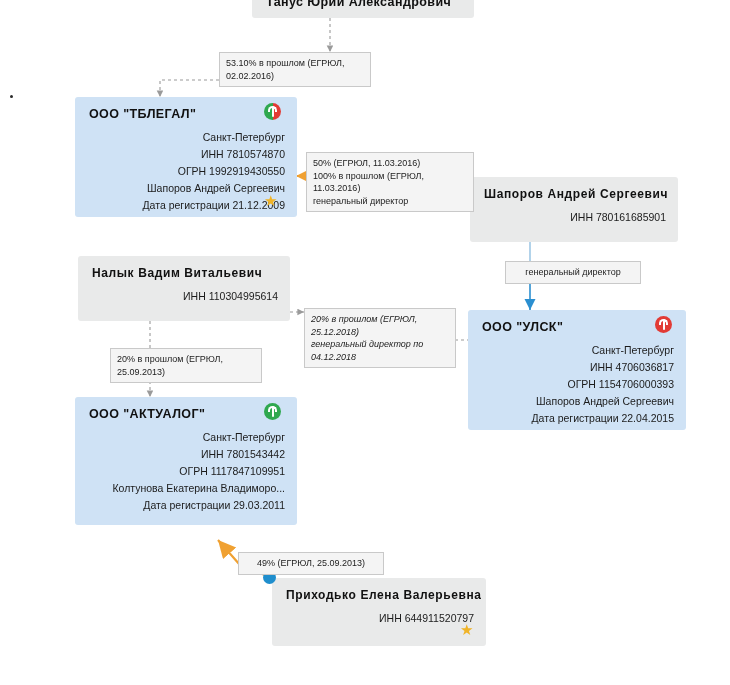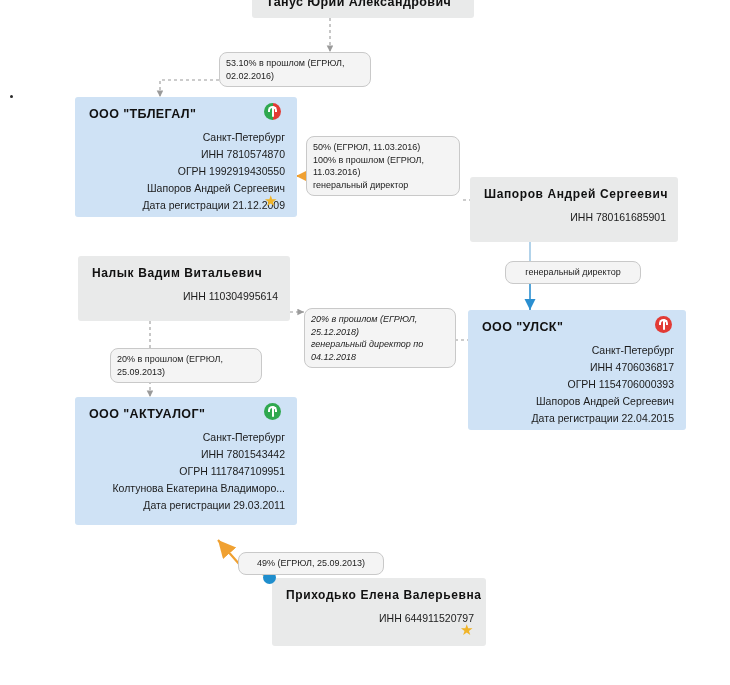--- a/index.html
+++ b/index.html
@@ -57,21 +57,21 @@
   }
   .node.person .node-title {
     font-weight: bold;
     letter-spacing: 0.6px;
   }
   .label {
     position: absolute;
     box-sizing: border-box;
     background: #f4f4f4;
     border: 1px solid #c9c9c9;
-    border-radius: 8px;
+    border-radius: 0;
     padding: 4px 6px;
     font-size: 9px;
     line-height: 12.5px;
     color: #1c1c1c;
     white-space: pre-line;
   }
   .star {
     position: absolute;
     font-size: 15px;
     color: #f0b429;
@@ -224,21 +224,21 @@
   <div class="badge badge-green" style="left:264px; top:403px;"></div>
 
   <div class="node person" style="left:272px; top:578px; width:214px; height:68px;">
     <div class="node-title" style="font-size:12px;">Приходько  Елена  Валерьевна</div>
     <div class="node-line">ИНН 644911520797</div>
   </div>
   <div class="star" style="left:460px; top:622px;">★</div>
   <div class="dot" style="left:263px; top:571px;"></div>
 
   <div class="label" style="left:219px; top:52px; width:152px;">53.10% в прошлом (ЕГРЮЛ, 02.02.2016)</div>
-  <div class="label" style="left:306px; top:136px; width:154px;">50% (ЕГРЮЛ, 11.03.2016)
+  <div class="label" style="left:306px; top:152px; width:168px;">50% (ЕГРЮЛ, 11.03.2016)
 100% в прошлом (ЕГРЮЛ, 11.03.2016)
 генеральный директор</div>
   <div class="label" style="left:505px; top:261px; width:136px; text-align:center;">генеральный директор</div>
   <div class="label" style="left:304px; top:308px; width:152px;font-style:italic;">20% в прошлом (ЕГРЮЛ, 25.12.2018)
 генеральный директор по 04.12.2018</div>
   <div class="label" style="left:110px; top:348px; width:152px;">20% в прошлом (ЕГРЮЛ, 25.09.2013)</div>
   <div class="label" style="left:238px; top:552px; width:146px; text-align:center;">49% (ЕГРЮЛ, 25.09.2013)</div>
 
   <div class="speck" style="left:10px; top:95px;"></div>
 </div>

